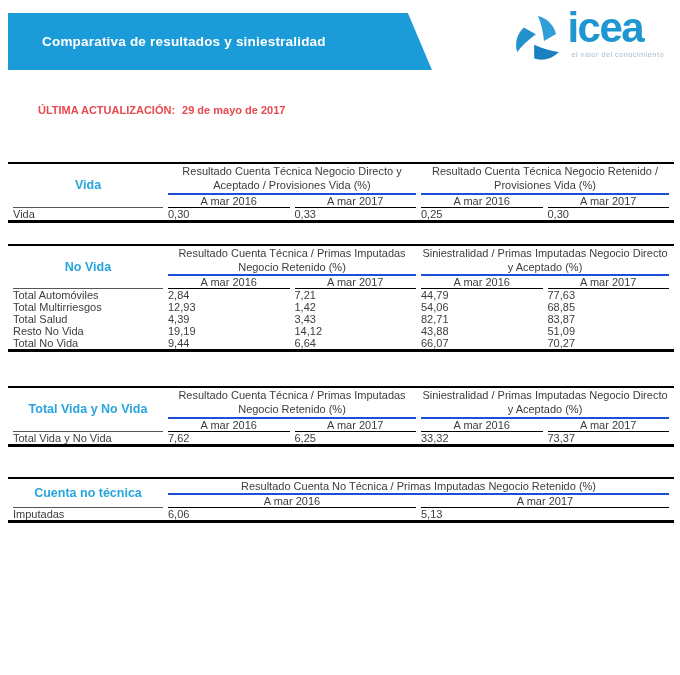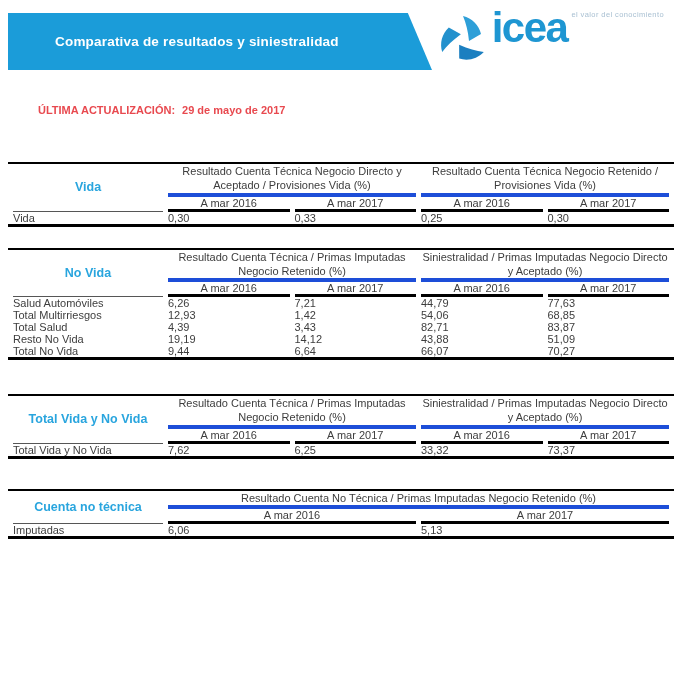--- a/index.html
+++ b/index.html
@@ -2,44 +2,44 @@
 <html><head>
 <meta charset="utf-8">
 <style>
   html,body{margin:0;padding:0;background:#fff;}
   .page{position:relative;width:680px;height:675px;background:#fff;overflow:hidden;
         font-family:"Liberation Sans",sans-serif;color:#3d3d3d;}
 
   
   .banner{position:absolute;left:8px;top:13px;width:424px;height:57px;background:#1b9cd9;
           clip-path:polygon(0 0,94.3% 0,100% 100%,0 100%);display:flex;align-items:center;}
-  .banner .title{color:#fff;font-weight:bold;font-size:13.5px;padding-left:47px;letter-spacing:.2px;}
+  .banner .title{color:#fff;font-weight:bold;font-size:13.5px;padding-left:34px;letter-spacing:.2px;}
 
   
   .logo{position:absolute;top:8px;right:16px;display:flex;align-items:flex-start;}
   .logo svg{margin-top:6px;}
-  .logo-txt{margin-left:5px;display:flex;flex-direction:row;}
+  .logo-txt{margin-left:5px;display:flex;flex-direction:column;}
   .logo-word{color:#1e96d2;font-weight:bold;font-size:42px;line-height:40px;letter-spacing:-1.5px;}
   .logo-tag{color:#a9c0d2;font-size:7.5px;letter-spacing:.4px;margin-top:2px;padding-left:4px;}
 
   
   .update{position:absolute;left:38px;top:104px;font-size:11px;color:#e8494f;font-weight:bold;text-align:right;}
   .update .date{font-weight:bold;margin-left:7px;}
 
   
   .content{position:absolute;left:8px;top:162px;width:666px;}
   table.rpt{width:100%;border-collapse:separate;border-spacing:5px 0;table-layout:fixed;
             border-top:2px solid #000;border-bottom:3px solid #000;font-size:11px;color:#3d3d3d;}
   table.rpt td{padding:0;}
   col.c-label{width:150px;}
   .t-title{color:#29a5de;font-weight:bold;font-size:12.5px;text-align:center;vertical-align:middle;
            border-bottom:1px solid #565656;}
-  .group{text-align:center;vertical-align:middle;border-bottom:4px solid #1d4ed8;
+  .group{text-align:center;vertical-align:middle;border-bottom:2px solid #1d4ed8;
          padding:5px 4px 5px;line-height:1.3;}
-  .sub{text-align:center;vertical-align:middle;border-bottom:3px solid #000000;padding:4px 0;}
+  .sub{text-align:center;vertical-align:middle;border-bottom:1px solid #000000;padding:4px 0;}
   .rlabel{text-align:left;padding:4px 0 4px 2px;}
   .val{padding:4px 3px 4px 0;}
   .gap21{height:21px;} .gap34{height:34px;} .gap30{height:30px;}
 </style>
 </head>
 <body>
 
 <div class="page">
 
   <div class="banner">
@@ -112,22 +112,22 @@
         <td class="group" colspan="2">Resultado Cuenta Técnica / Primas Imputadas Negocio Retenido (%)</td>
         <td class="group" colspan="2">Siniestralidad / Primas Imputadas Negocio Directo y Aceptado (%)</td>
       </tr>
       <tr>
         <td class="sub">A mar 2016</td>
         <td class="sub">A mar 2017</td>
         <td class="sub">A mar 2016</td>
         <td class="sub">A mar 2017</td>
       </tr>
       <tr>
-        <td class="rlabel">Salud Automóviles</td>
-        <td class="val">6,26</td>
+        <td class="rlabel">Total Automóviles</td>
+        <td class="val">2,84</td>
         <td class="val">7,21</td>
         <td class="val">44,79</td>
         <td class="val">77,63</td>
       </tr>
       <tr>
         <td class="rlabel">Total Multirriesgos</td>
         <td class="val">12,93</td>
         <td class="val">1,42</td>
         <td class="val">54,06</td>
         <td class="val">68,85</td>

